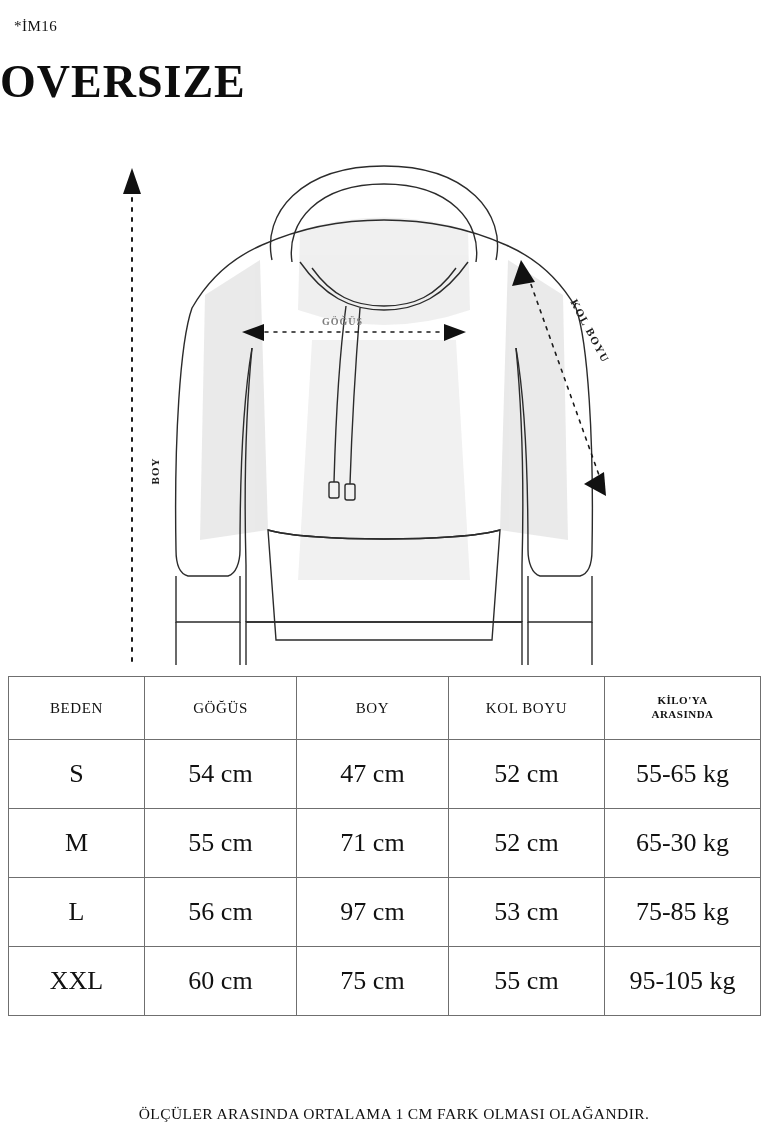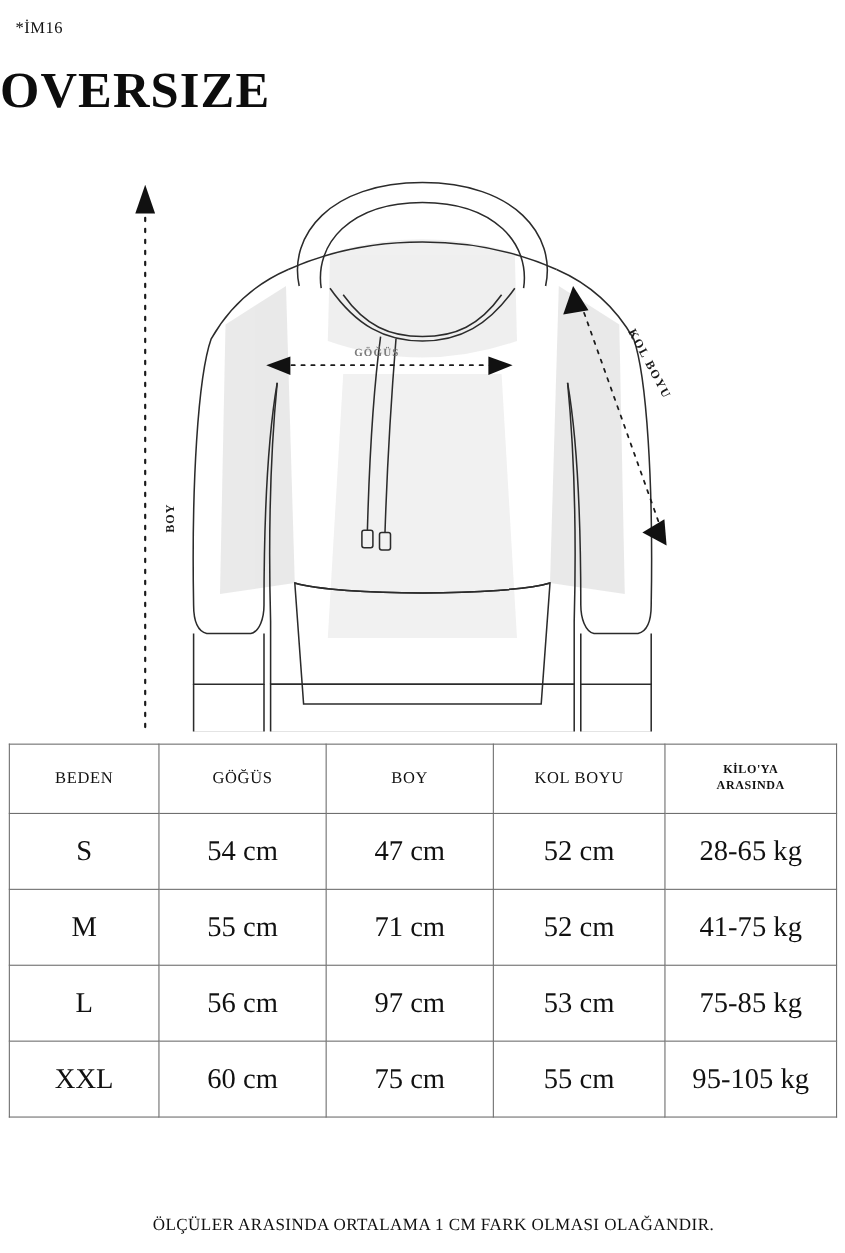--- a/index.html
+++ b/index.html
@@ -260,28 +260,28 @@
             <div>ARASINDA</div>
           </th>
         </tr>
       </thead>
       <tbody>
         <tr>
           <td class="beden">S</td>
           <td class="val">54 cm</td>
           <td class="val">47 cm</td>
           <td class="val">52  cm</td>
-          <td class="val">28-65 kg</td>
+          <td class="val">55-65 kg</td>
         </tr>
         <tr>
           <td class="beden">M</td>
           <td class="val">55 cm</td>
           <td class="val">71 cm</td>
           <td class="val">52 cm</td>
-          <td class="val">41-75 kg</td>
+          <td class="val">65-30 kg</td>
         </tr>
         <tr>
           <td class="beden">L</td>
           <td class="val">56 cm</td>
           <td class="val">97 cm</td>
           <td class="val">53 cm</td>
           <td class="val">75-85 kg</td>
         </tr>
         <tr>
           <td class="beden">XXL</td>

